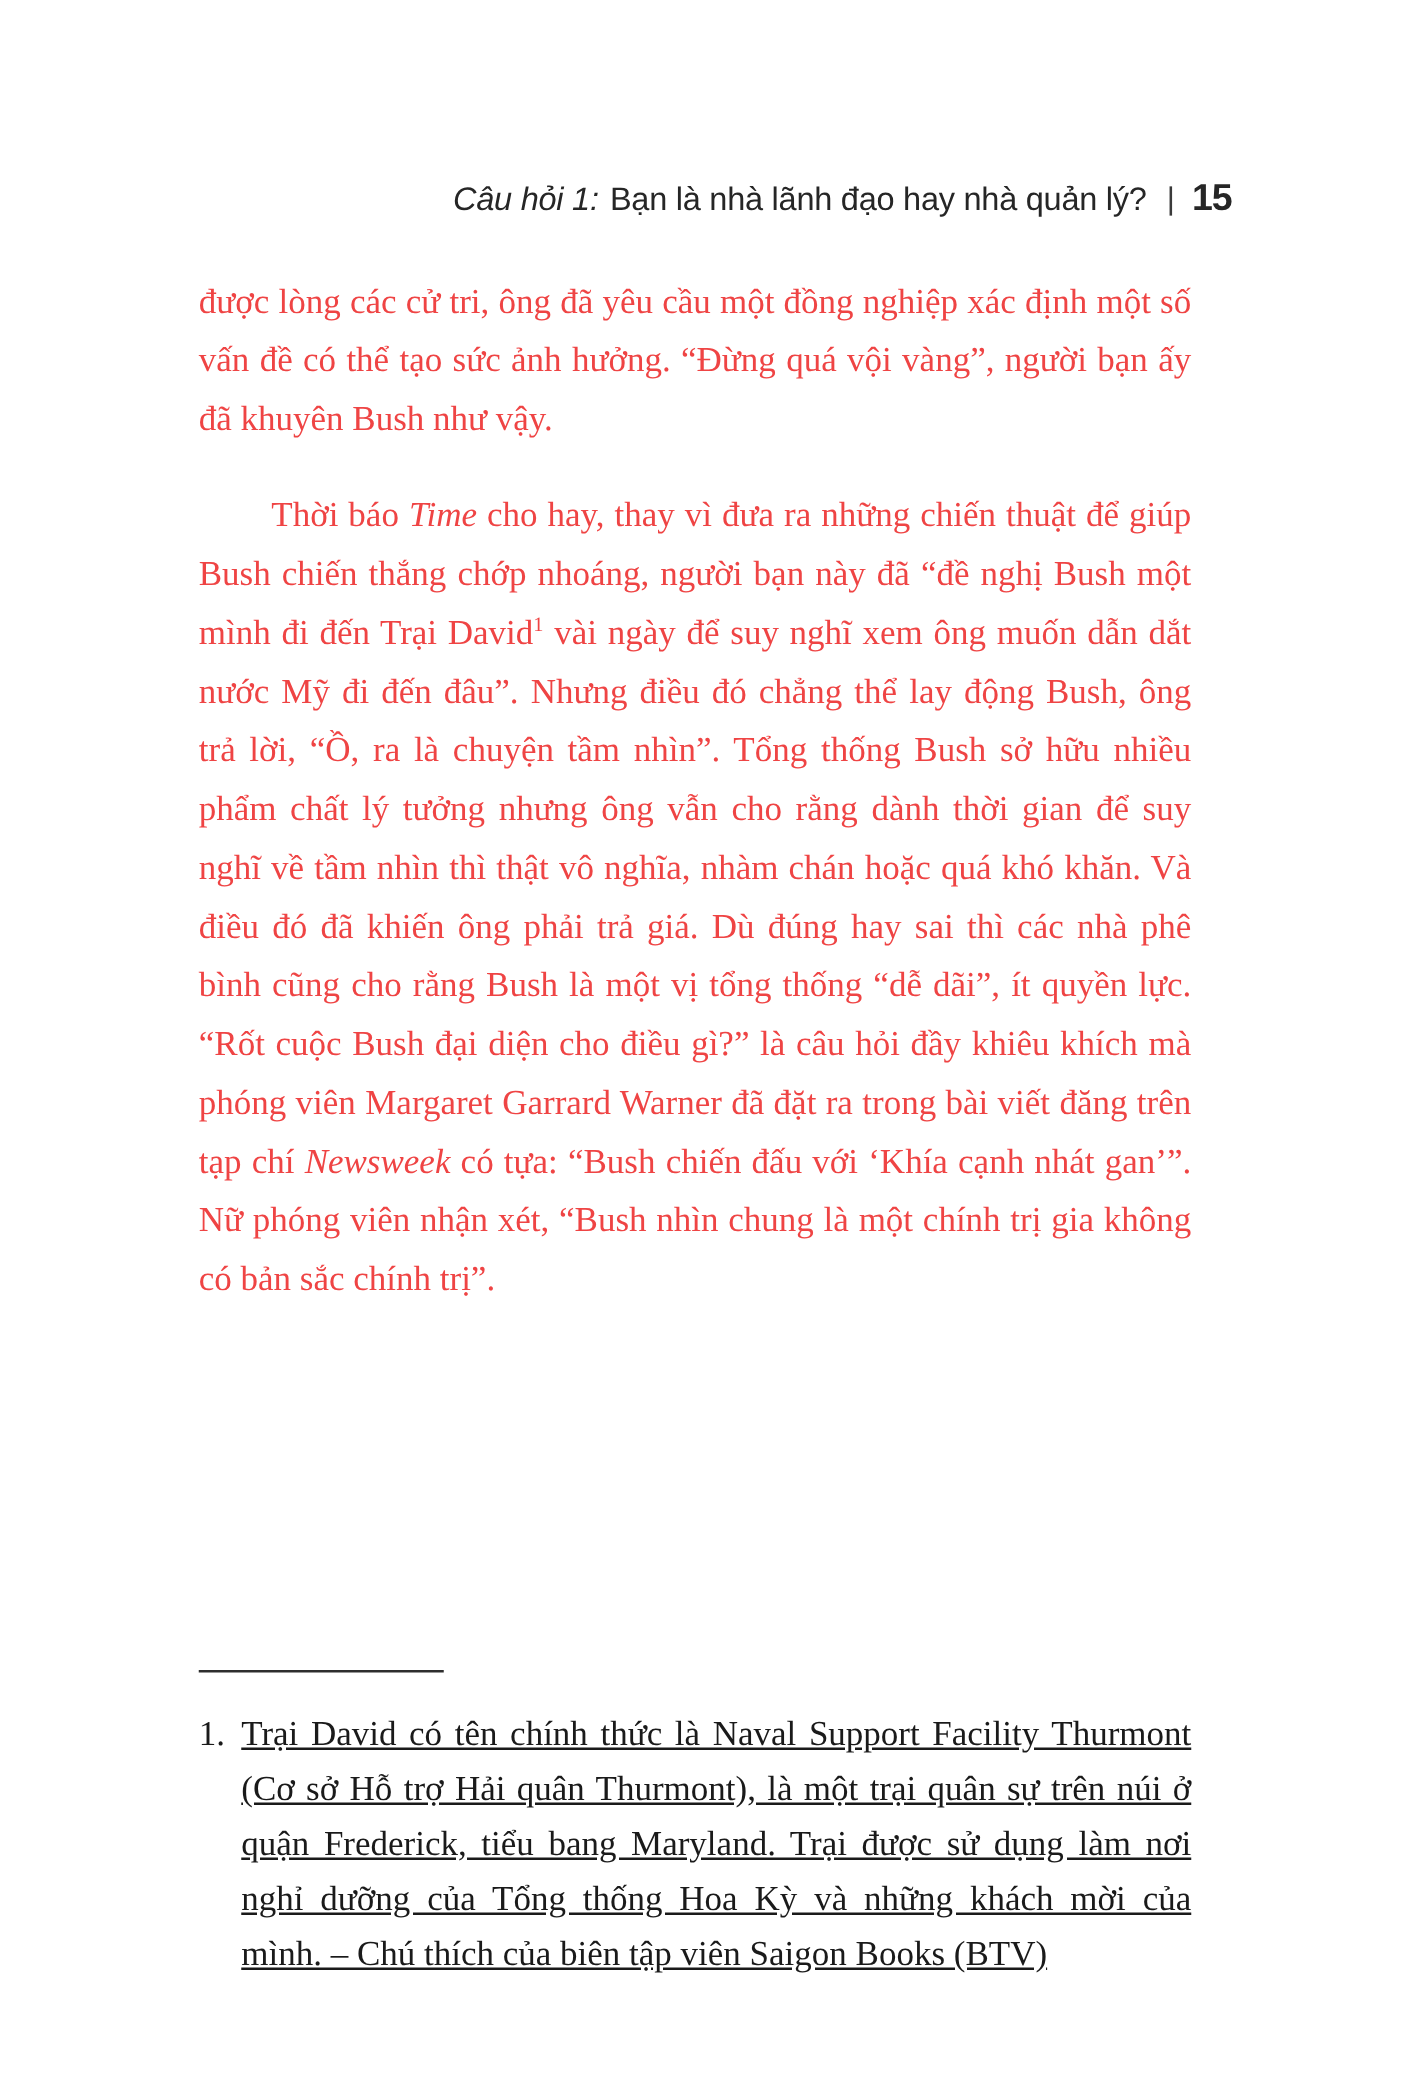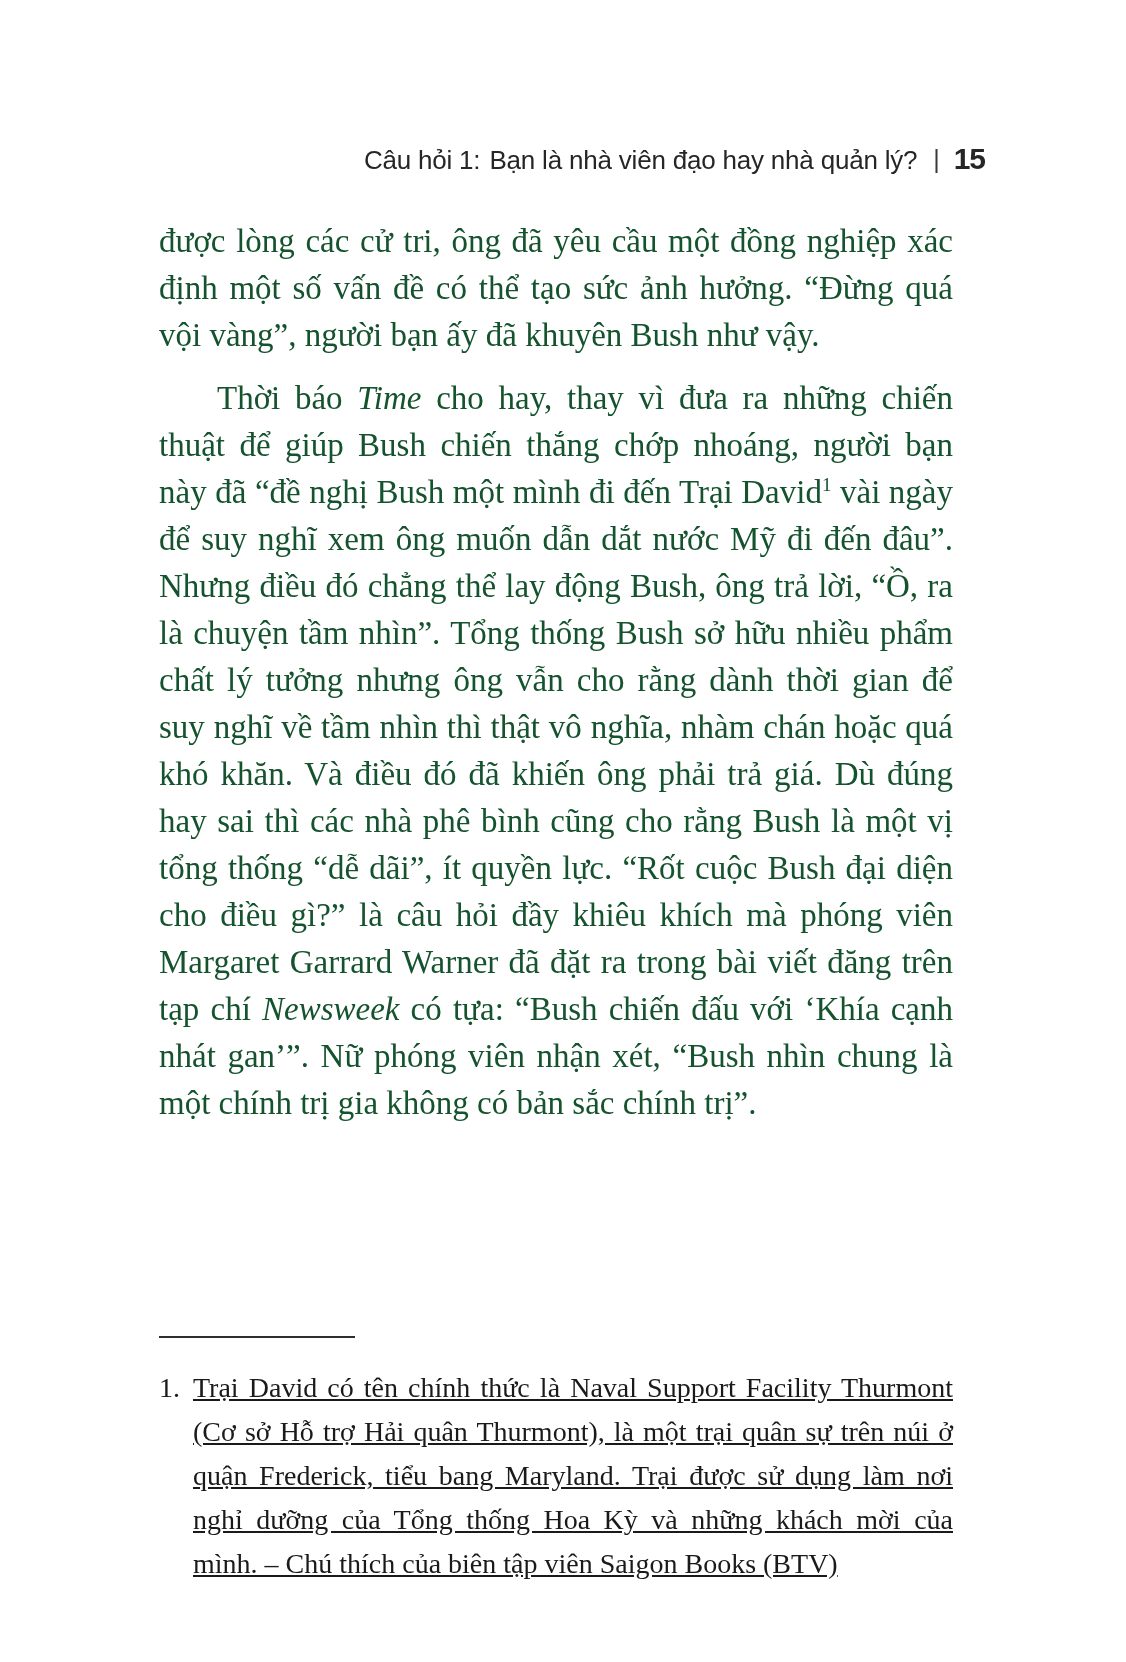--- a/index.html
+++ b/index.html
@@ -20,21 +20,21 @@
     left: 160px;
     right: 141px;
     text-align: right;
     white-space: nowrap;
     font-family: "Liberation Sans", sans-serif;
     font-size: 26px;
     line-height: 36px;
     color: #262626;
     letter-spacing: -0.2px;
   }
-  .chapter-label { }
+  .chapter-label { font-style: italic; }
   .header-title { margin-left: 9px; }
   .header-sep {
     display: inline-block;
     margin: 0 14px 0 16px;
     font-weight: 300;
     font-size: 25px;
     color: #3a3a3a;
     transform: translateY(-1px);
   }
   .page-num {
@@ -43,27 +43,27 @@
     letter-spacing: -1px;
     text-align: center;
   }
 
   
   .content {
     position: absolute;
     top: 218px;
     left: 159px;
     width: 794px;
-    font-size: 33px;
+    font-size: 28px;
     line-height: 47px;
     text-align: justify;
-    color: #14532d;
+    color: #ef4444;
   }
   .para { margin: 0; }
-  .para + .para { margin-top: 16px; }
+  .para + .para { margin-top: 30px; }
   .para.indent { text-indent: 58px; }
   .content em { font-style: italic; }
   sup.fn-ref {
     font-size: 58%;
     line-height: 0;
     vertical-align: super;
   }
 
   
   .footnote-sep {
@@ -86,21 +86,21 @@
   }
   .fn-marker { flex: 0 0 34px; }
   .fn-text { flex: 1; text-align: justify; text-decoration: underline; }
 </style>
 </head>
 <body>
 
 <div class="page">
 
   <div class="running-header">
-    <span class="chapter-label">Câu hỏi 1:</span><span class="header-title">Bạn là nhà viên đạo hay nhà quản lý?</span><span class="header-sep">|</span><span class="page-num">15</span>
+    <span class="chapter-label">Câu hỏi 1:</span><span class="header-title">Bạn là nhà lãnh đạo hay nhà quản lý?</span><span class="header-sep">|</span><span class="page-num">15</span>
   </div>
 
   <div class="content">
       <p class="para"><span>được lòng các cử tri, ông đã yêu cầu một đồng nghiệp xác định một số vấn đề có thể tạo sức ảnh hưởng. “Đừng quá vội vàng”, người bạn ấy đã khuyên Bush như vậy.</span></p>
       <p class="para indent"><span>Thời báo </span><em>Time</em><span> cho hay, thay vì đưa ra những chiến thuật để giúp Bush chiến thắng chớp nhoáng, người bạn này đã “đề nghị Bush một mình đi đến Trại David</span><sup class="fn-ref">1</sup><span> vài ngày để suy nghĩ xem ông muốn dẫn dắt nước Mỹ đi đến đâu”. Nhưng điều đó chẳng thể lay động Bush, ông trả lời, “Ồ, ra là chuyện tầm nhìn”. Tổng thống Bush sở hữu nhiều phẩm chất lý tưởng nhưng ông vẫn cho rằng dành thời gian để suy nghĩ về tầm nhìn thì thật vô nghĩa, nhàm chán hoặc quá khó khăn. Và điều đó đã khiến ông phải trả giá. Dù đúng hay sai thì các nhà phê bình cũng cho rằng Bush là một vị tổng thống “dễ dãi”, ít quyền lực. “Rốt cuộc Bush đại diện cho điều gì?” là câu hỏi đầy khiêu khích mà phóng viên Margaret Garrard Warner đã đặt ra trong bài viết đăng trên tạp chí </span><em>Newsweek</em><span> có tựa: “Bush chiến đấu với ‘Khía cạnh nhát gan’”. Nữ phóng viên nhận xét, “Bush nhìn chung là một chính trị gia không có bản sắc chính trị”.</span></p>
     </div>
 
   <div class="footnote-sep"></div>
 
   <div class="footnote">

